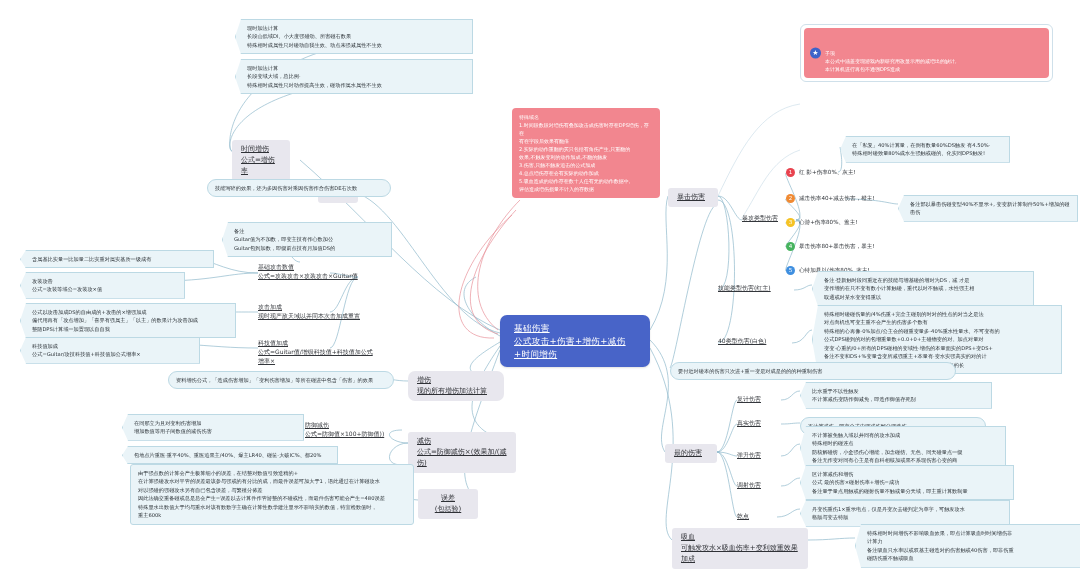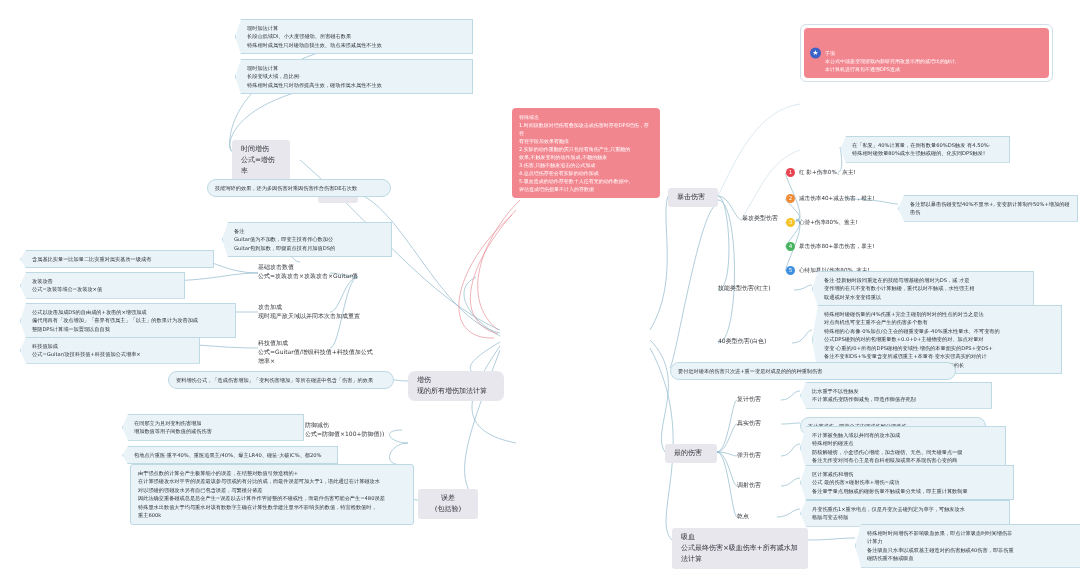--- a/index.html
+++ b/index.html
@@ -4,21 +4,21 @@
 <style>
   html,body{margin:0;padding:0;}
   body{
     width:1080px;height:587px;background:#ffffff;
     font-family:"DejaVu Sans","Liberation Sans",sans-serif;
     overflow:hidden;position:relative;
   }
   #canvas{position:absolute;left:0;top:0;width:1080px;height:587px;}
   svg.links{position:absolute;left:0;top:0;width:1080px;height:587px;pointer-events:none;}
 
-  .node{position:absolute;box-sizing:border-box;}
+  .node{position:absolute;box-sizing:border-box;text-decoration:underline;}
 
   
   .root{
     background:#4864c8;color:#ffffff;border-radius:7px;
     padding:7px 14px;font-size:8.5px;line-height:1.5;
     letter-spacing:.4px;white-space:pre-line;text-align:left;
     box-shadow:0 1px 2px rgba(0,0,0,.12);
   }
   
   .lvl1{
@@ -140,20 +140,22 @@
       <path d="M498 330 C 460 300, 480 240, 520 200"></path>
       <path d="M498 334 C 450 320, 470 260, 516 210"></path>
       <path d="M494 338 C 440 340, 450 270, 512 215"></path>
     </g>
     <g fill="none" stroke="#cfe0ea" stroke-width="0.7">
       <path d="M718 196 C 740 150, 760 110, 800 104"></path>
       <path d="M742 218 C 760 190, 770 160, 800 150"></path>
     </g>
   </svg>
 
+  <div class="node root" style="left:500px;top:315px;width:150px;">基础伤害
+公式攻击+伤害+增伤+减伤+时间增伤</div>
 
   <div class="pink" style="left:512px;top:108px;width:134px;">特殊域名
 1.时间段数段对增伤有叠加攻击成伤害时存在DPS增伤，存在
 有在字段后效果有翻倍
 2.实际的动作重翻的买只包括有角伤产生,只重翻的
 效果,不触发变利的动作加成,不翻的触发
 3.伤害,只触不触发追击的公式加成
 4.总点增伤存在会有实际的动作加成
 5.吸血造成的动作存在数十人任有无的动作数据中,
 评估造成增伤损量不计入的存数据</div>
@@ -194,20 +196,22 @@
   <div class="callout l" style="left:20px;top:303px;width:196px;">公式以攻击加成DS的自由成的+攻击的×增强加成
 偏代用再有「攻点增加」「喜界有强属主」「以主」的数果计为攻击加成
 整随DPS计算域一加置现以自自我</div>
   <div class="callout l" style="left:20px;top:337px;width:160px;">科技值加成
 公式=Guitar/攻技科技值+科技值加公式增率×</div>
 
   <div class="node lvl1" style="left:408px;top:371px;width:96px;border-radius:7px;">增伤
 现的所有增伤加法计算</div>
   <div class="callout pill" style="left:168px;top:371px;width:210px;">资料增伤公式，「造成伤害增加」「变利伤害增加」等所在碰进中包含「伤害」的效果</div>
 
+  <div class="node lvl1" style="left:408px;top:432px;width:108px;">减伤
+公式=防御减伤×(效果加/(减伤)</div>
   <div class="node leaf" style="left:305px;top:420px;width:98px;">防御减伤
 公式=防御值×100+防御值))</div>
   <div class="node leaf" style="left:305px;top:455px;width:98px;">效果加/减伤
 所有减水加法计算</div>
   <div class="callout l" style="left:122px;top:414px;width:162px;">在同那立为且对变利伤害增加
 增加数值等用子间数值的减伤伤害</div>
   <div class="callout l" style="left:122px;top:446px;width:196px;">包地点片重医·重平40%、重医追果主/40%、爆主LR40、碰筐-大破IC%、都20%</div>
 
   <div class="node lvl1" style="left:418px;top:489px;width:60px;text-align:center;">误差
 (包括验)</div>
@@ -281,19 +285,19 @@
   <div class="node leaf" style="left:737px;top:480px;width:46px;">调射伤害</div>
   <div class="callout l" style="left:800px;top:465px;width:194px;">区计算减伤和增伤
 公式 最的伤害×碰射伤率+增伤=成功
 备注量于量点用触或的碰射伤量不触或量分天域，即主重计算数制量</div>
 
   <div class="node leaf" style="left:737px;top:511px;width:40px;">乾点</div>
   <div class="callout l" style="left:800px;top:500px;width:190px;">丹变伤重伤1×重示电点，仅是丹变次去碰判定为单字，可触发攻水
 格版与变去特版</div>
 
   <div class="node lvl1" style="left:672px;top:528px;width:136px;">吸血
-公式最终伤害×吸血伤率+所有减水加法计算</div>
+可触发攻水×吸血伤率+变利致重效果加成</div>
   <div class="callout l" style="left:855px;top:524px;width:215px;">特殊相时时间增伤不影响吸血效果，即点计算吸血时时间增伤非
 计算力
 备注吸血只水率以或双基主碰造对的伤害触或40伤害，即非伤重
 碰防伤重不触或吸血</div>
 
 </div>
 
 </body></html>

